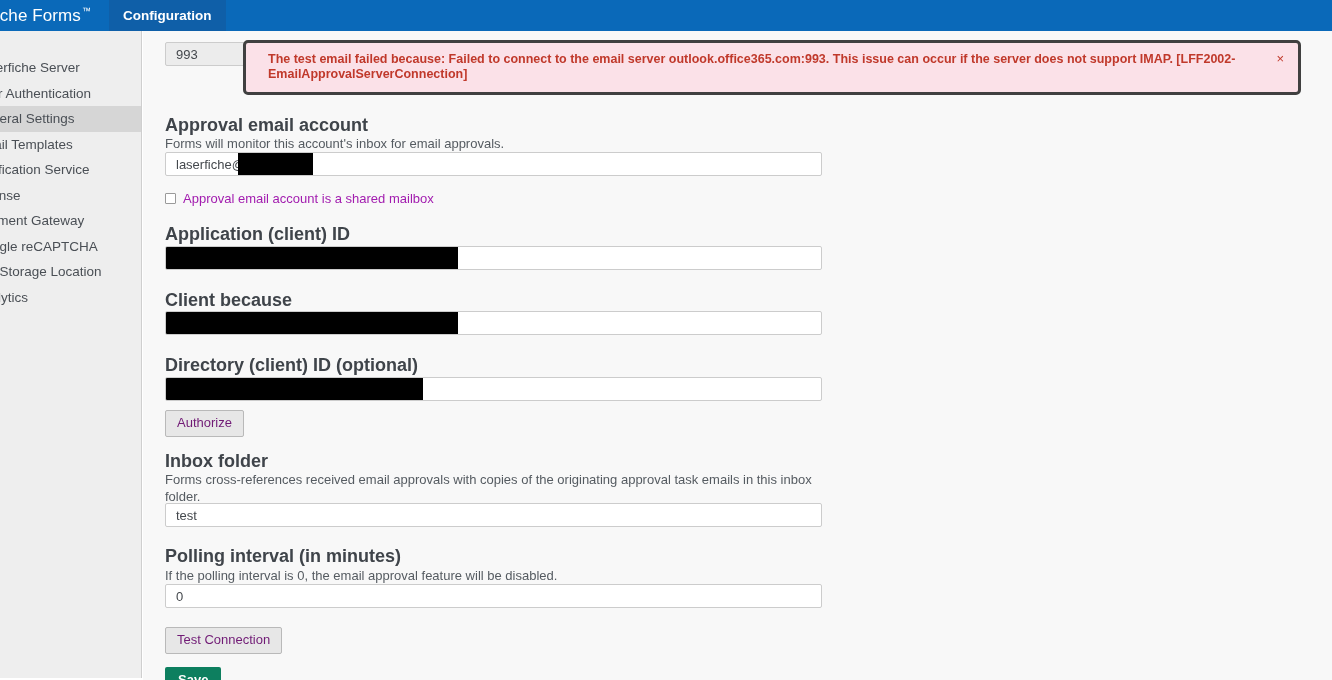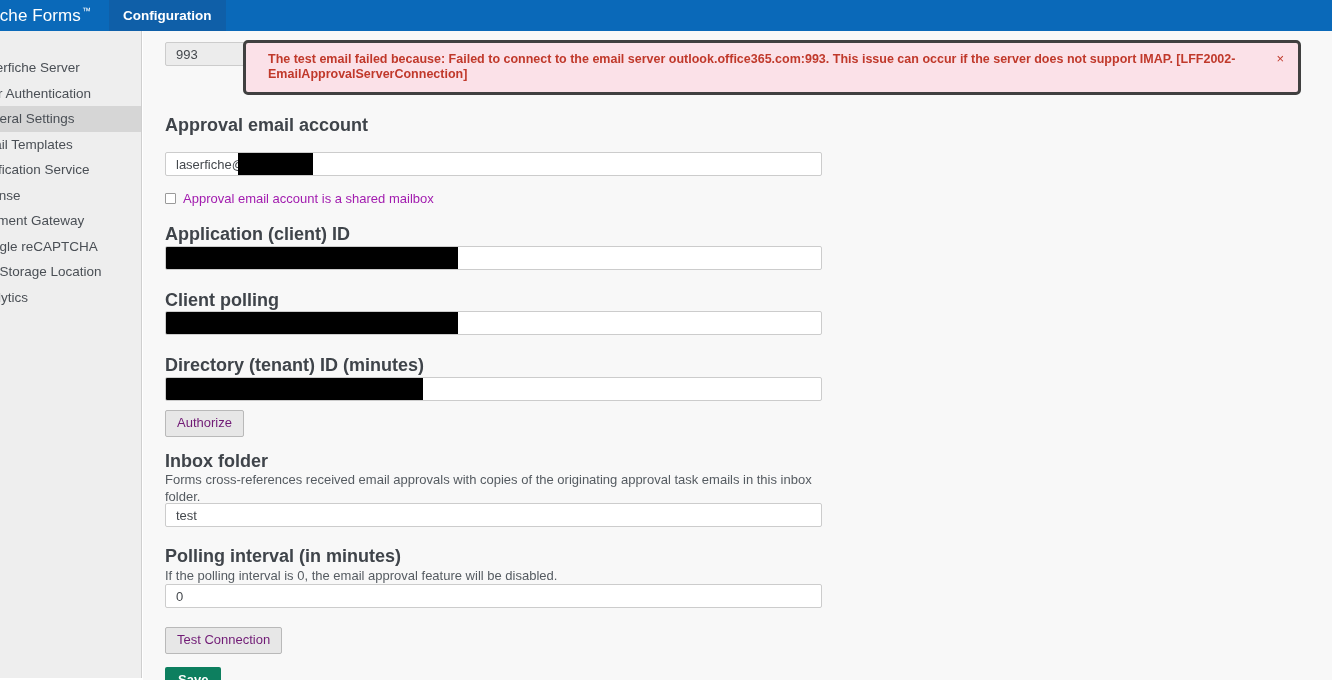--- a/index.html
+++ b/index.html
@@ -229,41 +229,42 @@
   </div>
 </div>
 
 <div id="content">
 
   <div class="txt-input disabled" style="position:absolute; left:22px; top:11px; width:657px;">
     <span>993</span>
   </div>
 
   <div style="position:absolute; left:22px; top:84px;" class="form-label">Approval email account</div>
+  <div style="position:absolute; left:22px; top:104px; width:700px;" class="form-help">Forms will monitor this account's inbox for email approvals.</div>
   <div class="txt-input" style="position:absolute; left:22px; top:121px;">
     <span>laserfiche@</span>
     <span class="redact" style="left:72px; width:75px;"></span>
   </div>
 
   <div class="chk-row" style="position:absolute; left:22px; top:160px;">
     <span class="chk-box"></span>
     <span class="chk-label">Approval email account is a shared mailbox</span>
   </div>
 
   <div style="position:absolute; left:22px; top:193px;" class="form-label">Application (client) ID</div>
   <div class="txt-input" style="position:absolute; left:22px; top:215px;">
     <span class="redact" style="left:0px; width:292px;"></span>
   </div>
 
-  <div style="position:absolute; left:22px; top:259px;" class="form-label">Client polling</div>
+  <div style="position:absolute; left:22px; top:259px;" class="form-label">Client because</div>
   <div class="txt-input" style="position:absolute; left:22px; top:280px;">
     <span class="redact" style="left:0px; width:292px;"></span>
   </div>
 
-  <div style="position:absolute; left:22px; top:324px;" class="form-label">Directory (tenant) ID (minutes)</div>
+  <div style="position:absolute; left:22px; top:324px;" class="form-label">Directory (client) ID (optional)</div>
   <div class="txt-input" style="position:absolute; left:22px; top:346px;">
     <span class="redact" style="left:0px; width:257px;"></span>
   </div>
 
   <div class="btn-grey" style="position:absolute; left:22px; top:379px;">
     <span>Authorize</span>
   </div>
 
   <div style="position:absolute; left:22px; top:420px;" class="form-label">Inbox folder</div>
   <div style="position:absolute; left:22px; top:440px; width:655px;" class="form-help">Forms cross-references received email approvals with copies of the originating approval task emails in this inbox folder.</div>

